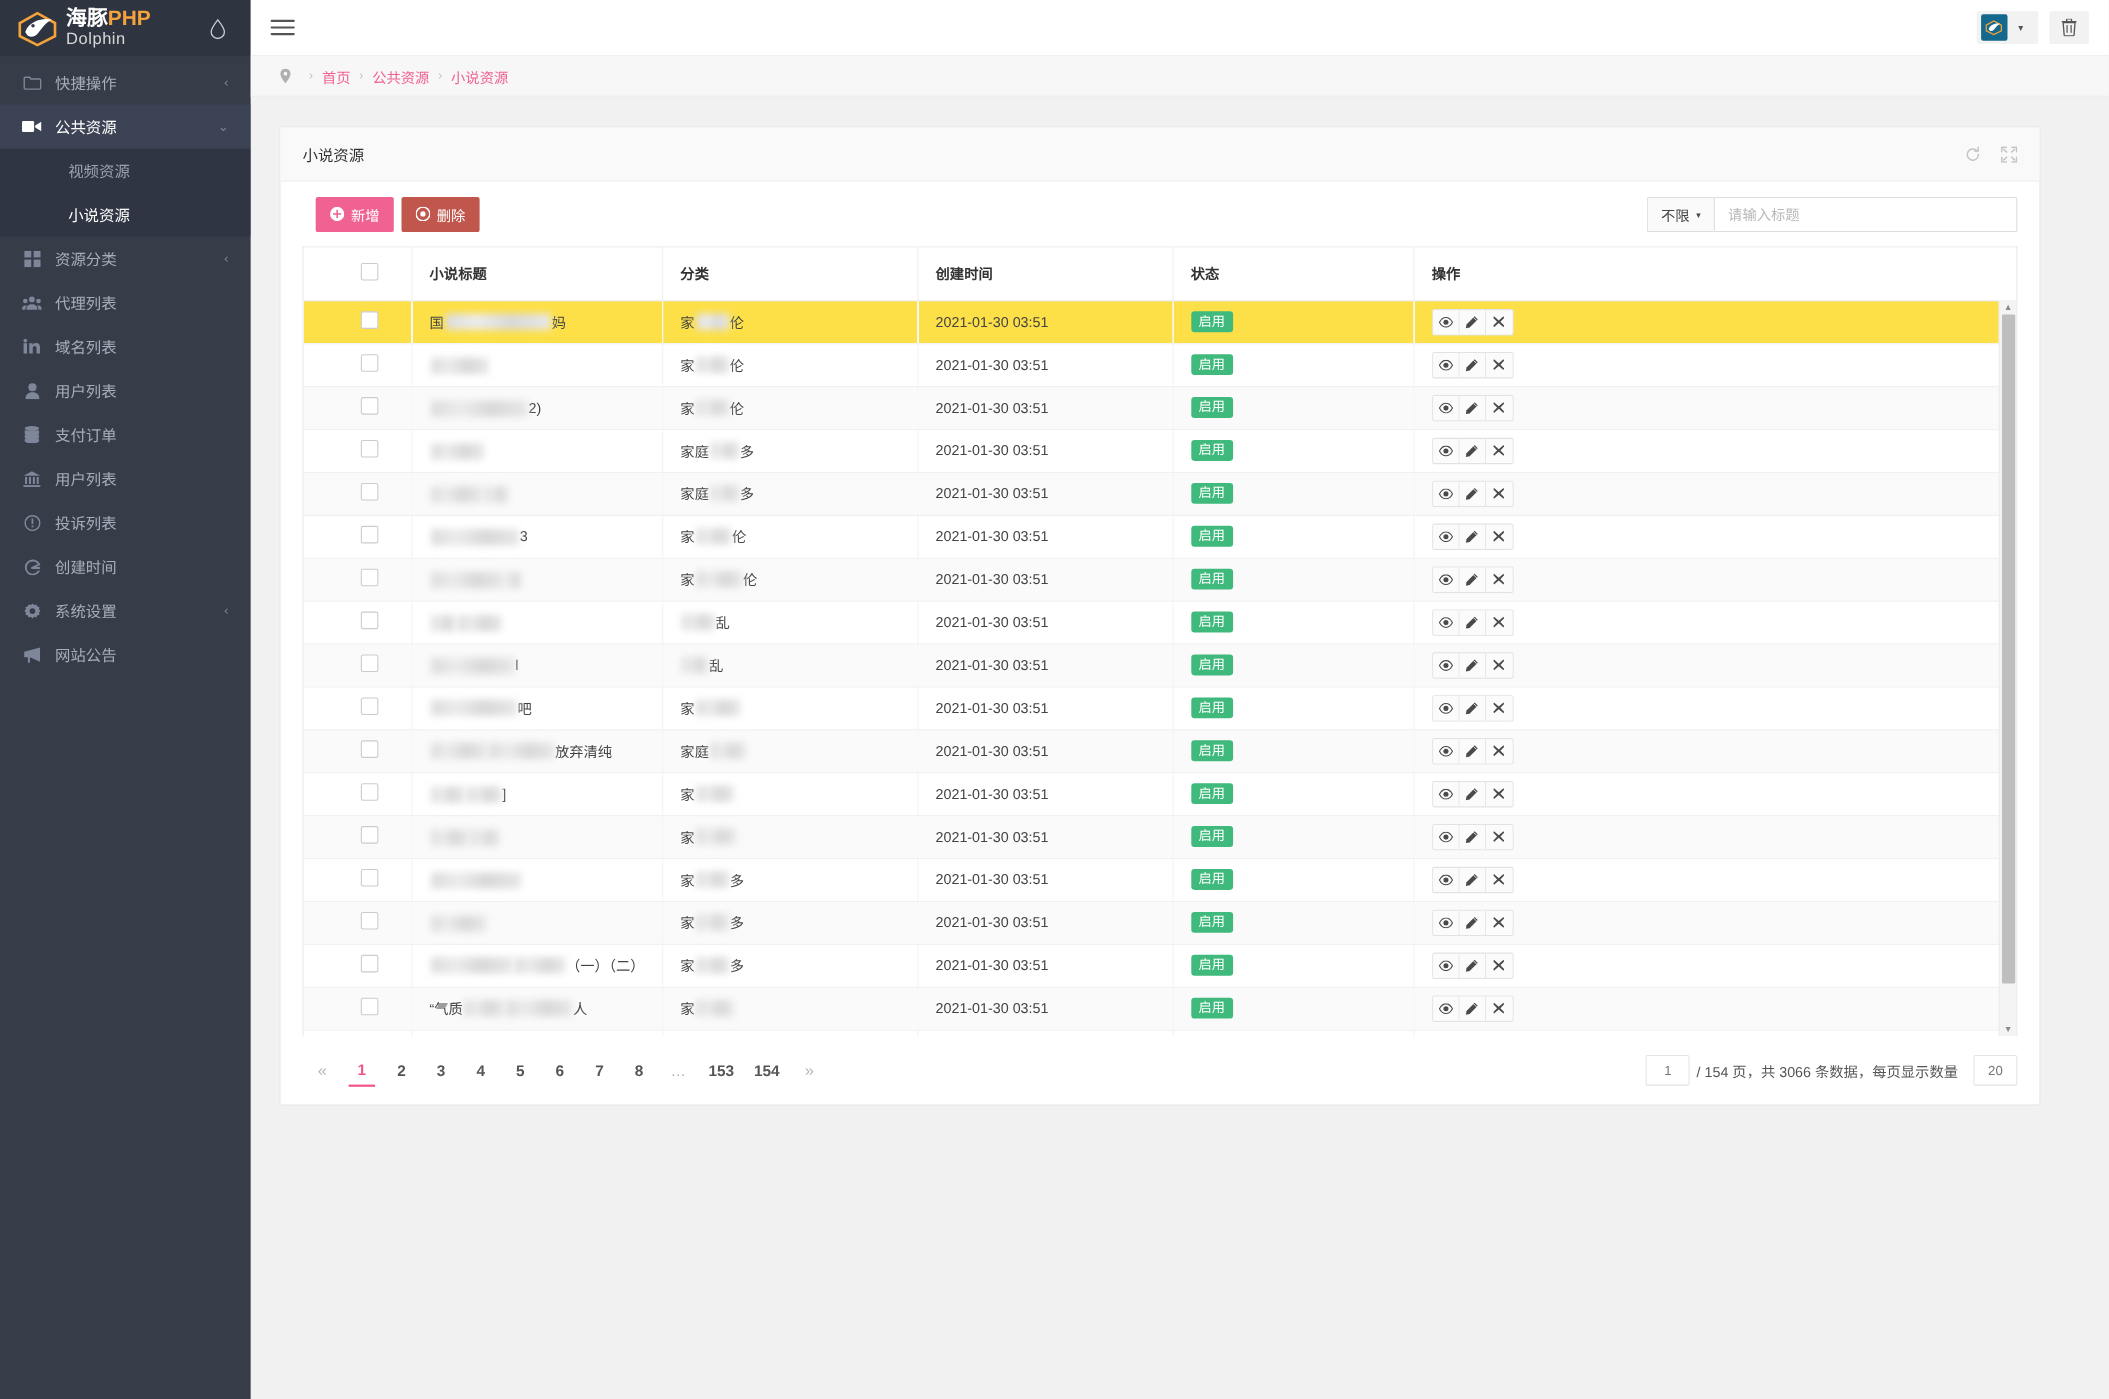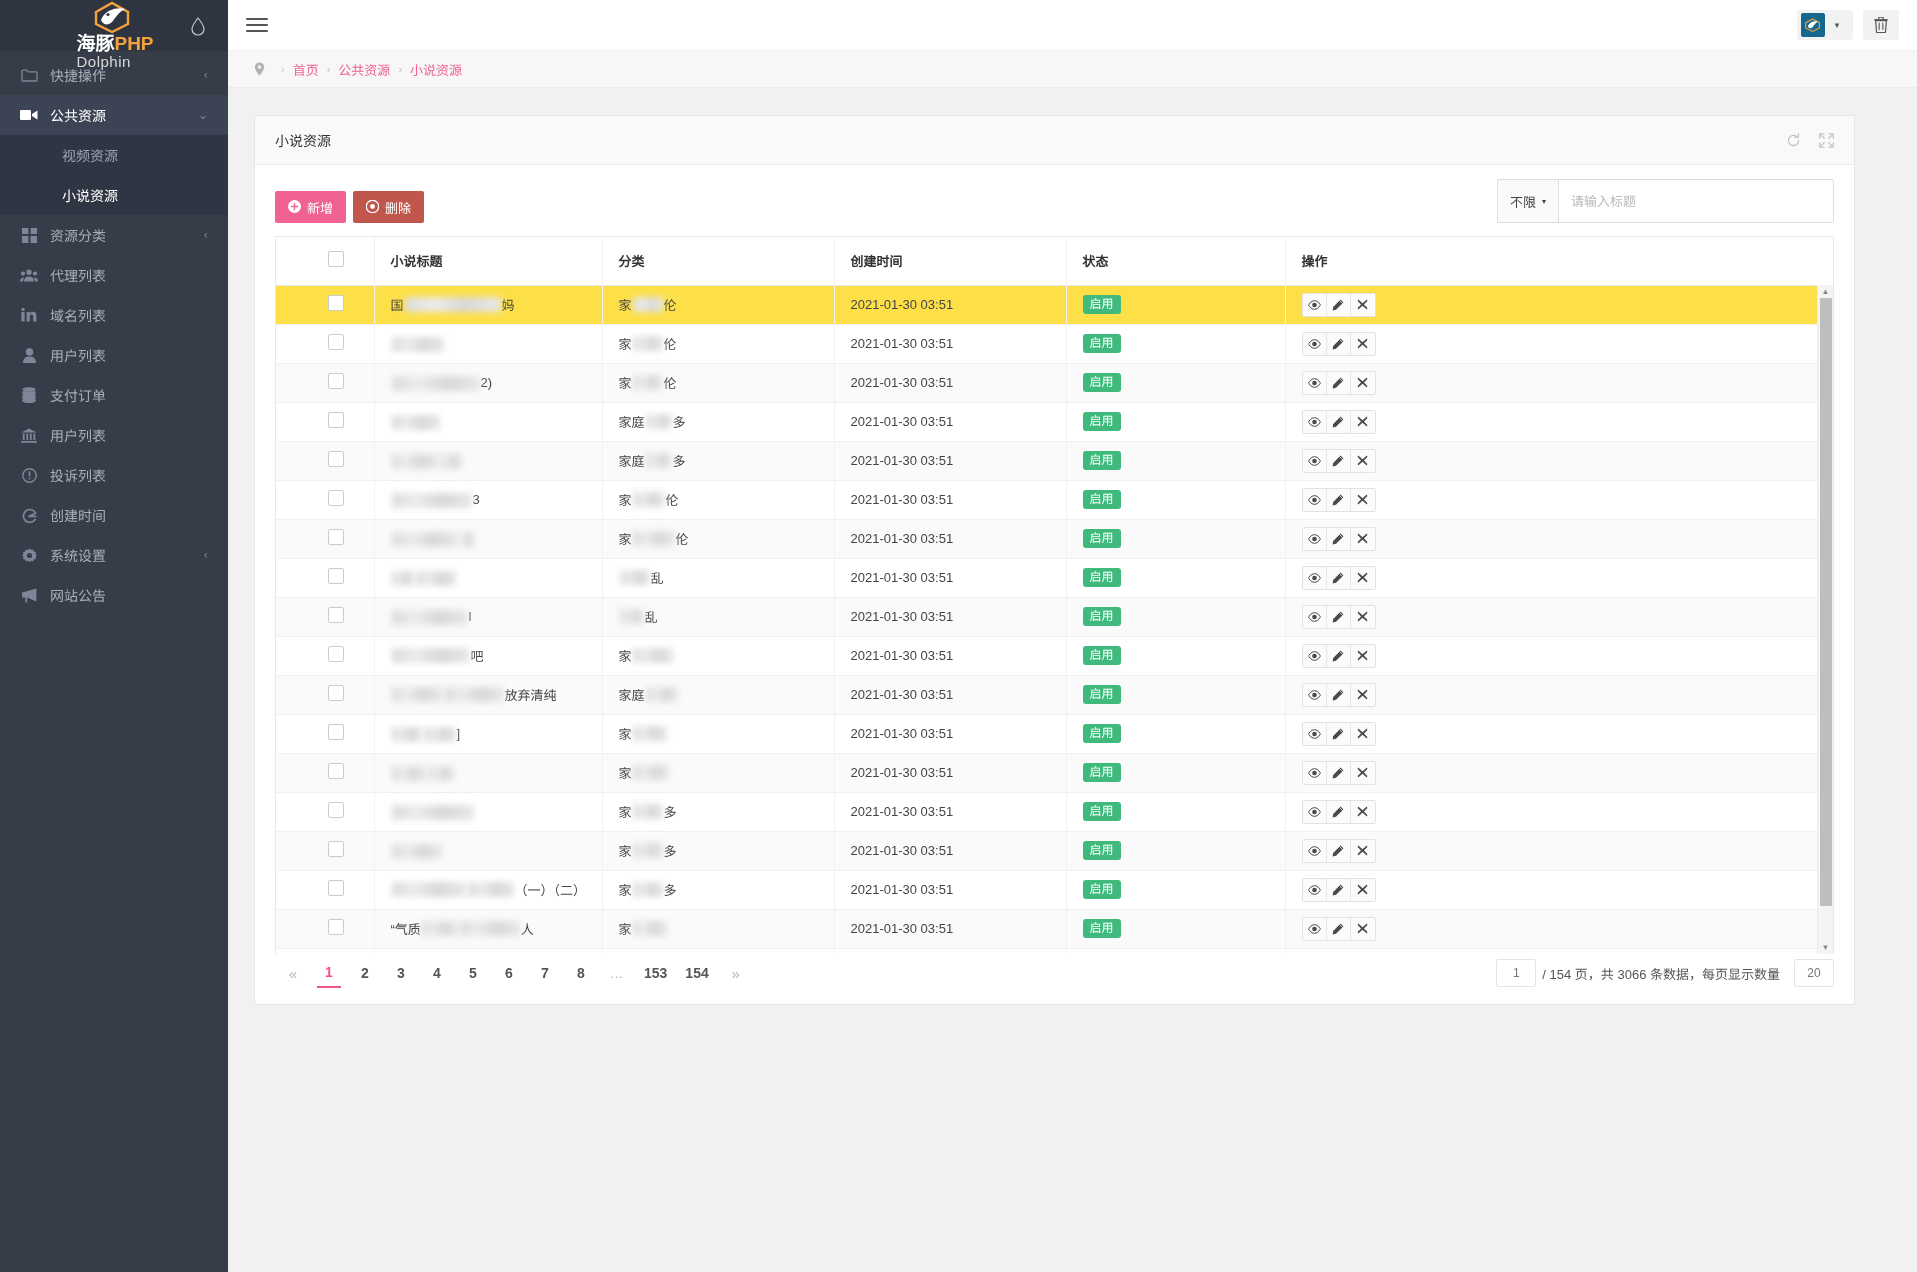--- a/index.html
+++ b/index.html
@@ -21,21 +21,20 @@
     width: 228px; height: 1272px;
     background: #373d48;
     overflow: hidden;
   }
   #logo-bar {
     height: 51px;
     background: #2f3540;
     display: flex; align-items: center;
     padding: 0 14px;
     position: relative;
-    flex-direction: column;
   }
   .logo-mark {
     width: 42px; height: 34px;
     position: relative; flex: none;
     margin-right: 2px;
   }
   .logo-text {
     line-height: 1;
     display: flex; flex-direction: column; justify-content: center;
     margin-left: 2px;
@@ -132,34 +131,34 @@
     border-bottom: 1px solid #ededed;
     display: flex; align-items: center;
     padding: 0 20px;
   }
   #card-title { font-size: 14px; color: #333; font-weight: normal; }
   .card-head-tools { margin-left: auto; display: flex; gap: 18px; color: #bbb; }
   .card-head-tools > span { cursor: pointer; display: flex; }
 
   #toolbar {
     padding: 14px 20px 0 20px;
-    display: flex; align-items: flex-end;
+    display: flex; align-items: center; margin-left: 12px;
   }
   .btn {
     height: 32px; border: none; border-radius: 2px;
     color: #fff; font-size: 13px; cursor: pointer;
     display: inline-flex; align-items: center; gap: 6px;
     padding: 0 13px;
     font-family: "Liberation Sans", sans-serif;
   }
   .btn-add { background: #f06292; margin-right: 7px; }
   .btn-del { background: #c0564c; }
   .btn .bico { font-size: 13px; line-height: 1; }
 
-  .search-wrap { margin-left: auto; display: flex; align-items: stretch; height: 44px; }
+  .search-wrap { margin-left: auto; display: flex; align-items: stretch; height: 32px; }
   .sel-btn {
     border: 1px solid #ddd; background: #fafafa; border-right: none;
     display: flex; align-items: center; gap: 6px;
     padding: 0 12px; font-size: 13px; color: #444; cursor: pointer;
     border-radius: 2px 0 0 2px;
   }
   .sel-btn .cc { font-size: 8px; color: #444; }
   .search-input {
     width: 276px; border: 1px solid #ddd; background: #fff;
     padding: 0 12px; font-size: 13px; color: #333;

